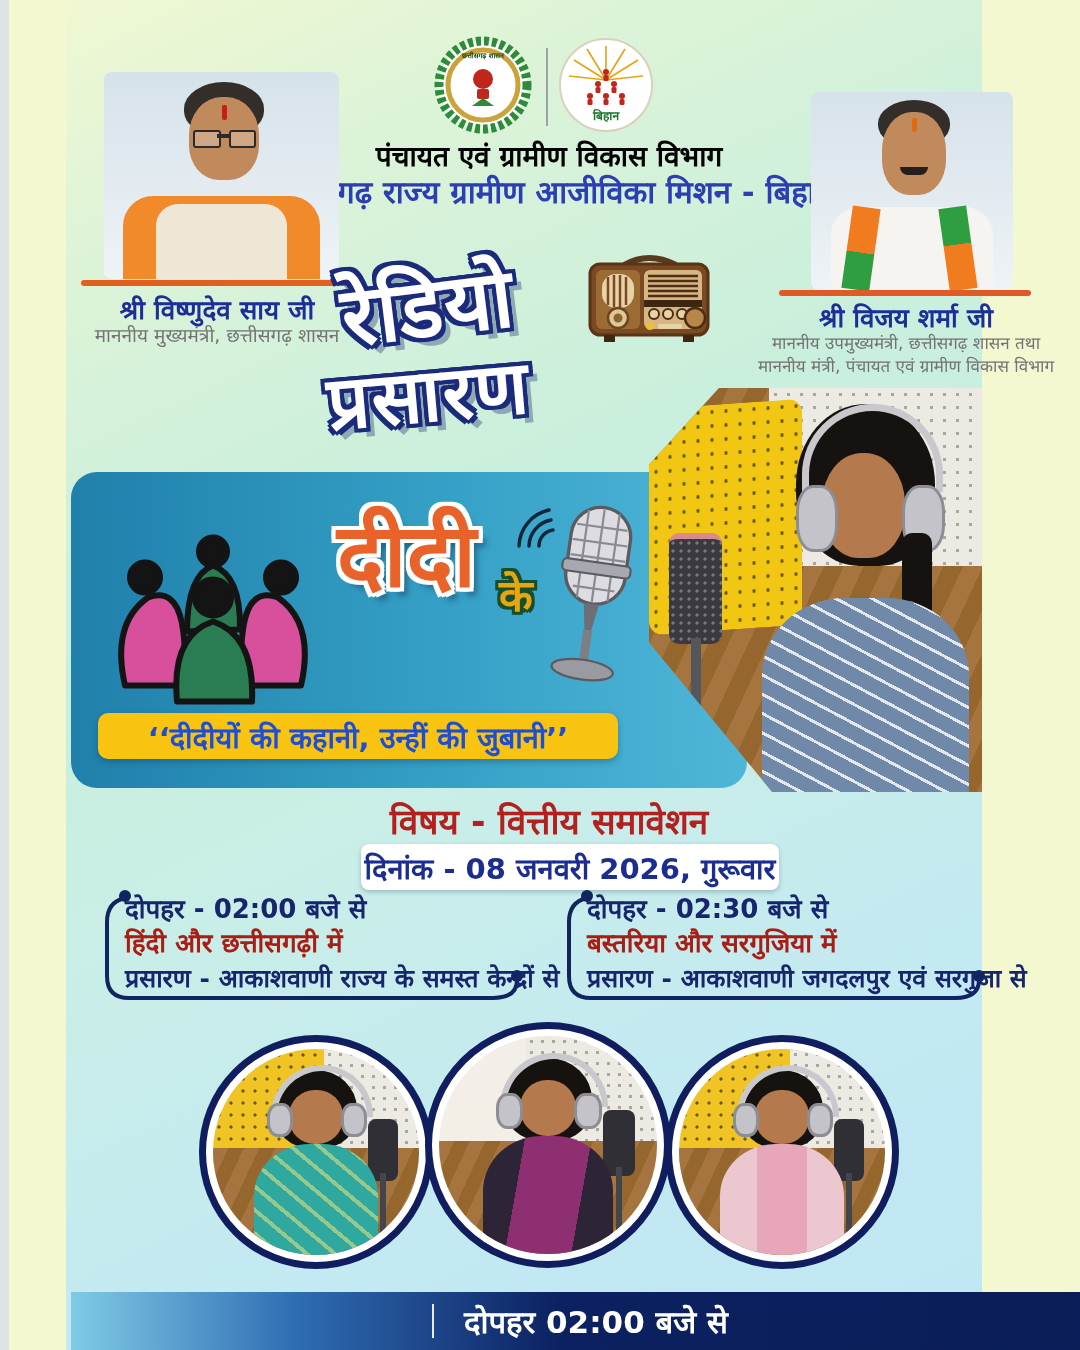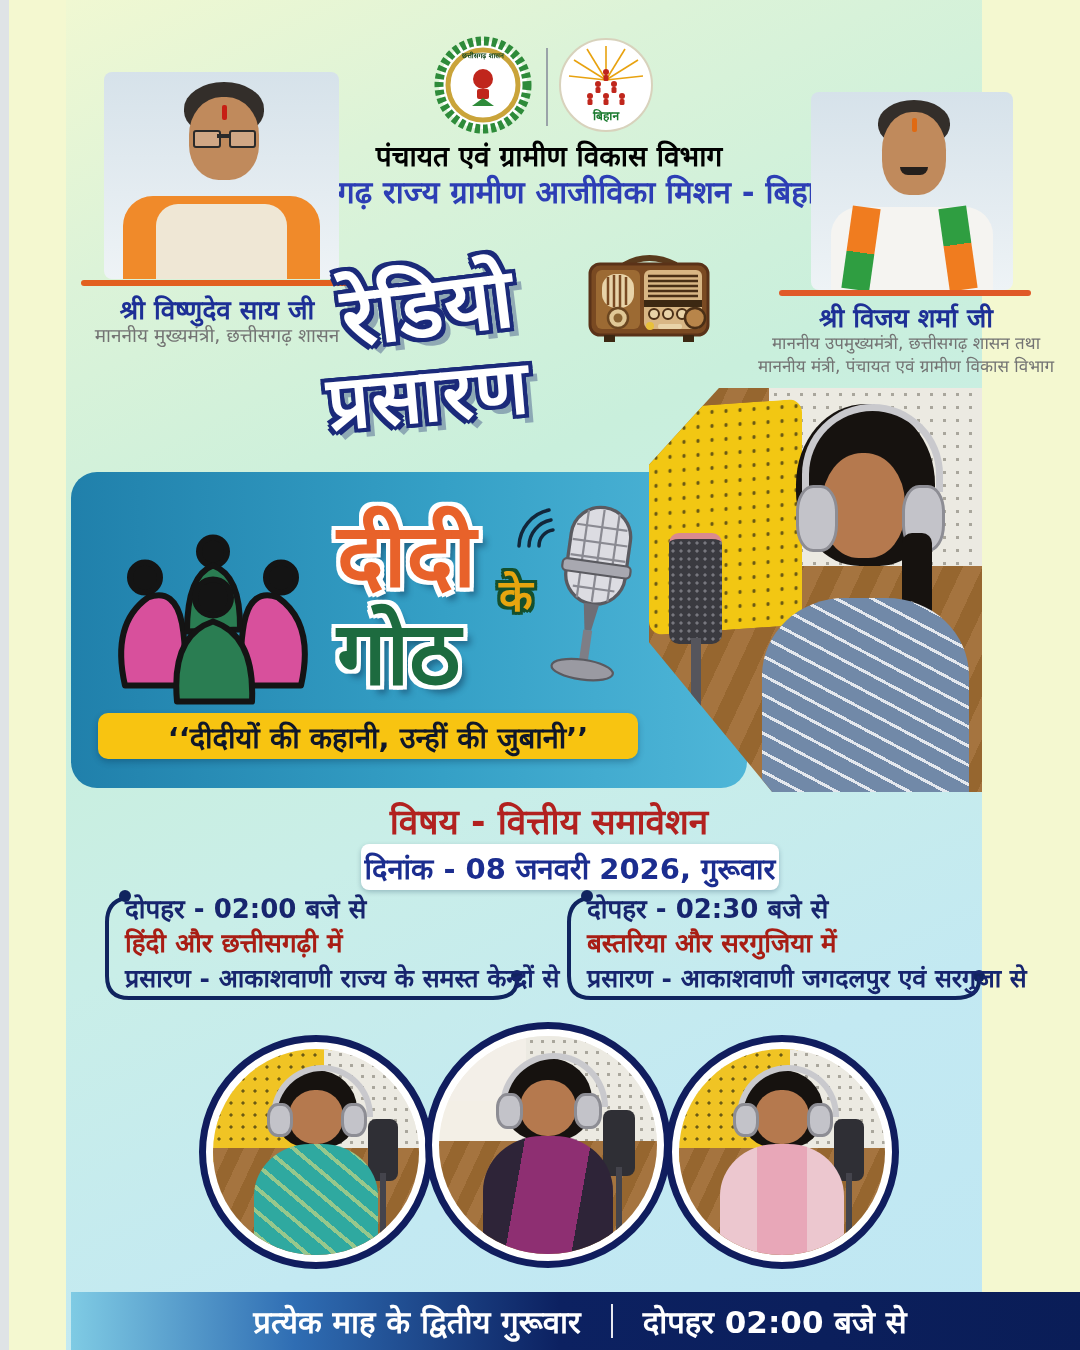--- a/index.html
+++ b/index.html
@@ -42,21 +42,21 @@
     text-shadow:-4px -4px 0 #fff,4px -4px 0 #fff,-4px 4px 0 #fff,4px 4px 0 #fff,
       -4px 0 0 #fff,4px 0 0 #fff,0 -4px 0 #fff,0 4px 0 #fff,7px 8px 6px rgba(10,40,70,.45);}
   .ke{position:absolute;left:428px;top:92px;font-size:44px;font-weight:800;color:#e7a50f;
     text-shadow:-3px -3px 0 #14502e,3px -3px 0 #14502e,-3px 3px 0 #14502e,3px 3px 0 #14502e,
       -3px 0 0 #14502e,3px 0 0 #14502e,0 -3px 0 #14502e,0 3px 0 #14502e;}
   .goth{position:absolute;left:266px;top:118px;font-size:88px;font-weight:800;color:#1d6b3f;
     text-shadow:-4px -4px 0 #fff,4px -4px 0 #fff,-4px 4px 0 #fff,4px 4px 0 #fff,
       -4px 0 0 #fff,4px 0 0 #fff,0 -4px 0 #fff,0 4px 0 #fff,7px 8px 6px rgba(10,40,70,.45);}
   .tagline-box{position:absolute;left:27px;top:241px;width:520px;height:46px;background:#f8c411;
     border-radius:10px;display:flex;align-items:center;justify-content:center;
-    font-size:29px;font-weight:800;color:#0f172a;box-shadow:0 3px 6px rgba(0,40,70,.3);padding-left:20px;}
+    font-size:29px;font-weight:800;color:#1d4ed8;box-shadow:0 3px 6px rgba(0,40,70,.3);}
   
   .topic{position:absolute;left:280px;top:797px;width:520px;text-align:center;
     font-size:35px;font-weight:800;color:#b2211f;}
   .datebox{position:absolute;left:352px;top:844px;width:418px;height:46px;background:#fff;
     border-radius:8px;display:flex;align-items:center;justify-content:center;
     font-size:29px;font-weight:800;color:#1b2d8f;box-shadow:0 2px 5px rgba(0,40,70,.25);}
   
   .slot{position:absolute;width:452px;height:128px;}
   .slot svg{position:absolute;left:0;top:0;}
   .slot .t{position:absolute;left:30px;font-weight:800;color:#17256e;font-size:26px;white-space:nowrap;}
@@ -238,21 +238,20 @@
           <path d="M208 182 Q222 120 185 94 Q158 84 151 120 Q144 160 155 182 Z" fill="#d8509c"></path>
           <circle cx="120" cy="48" r="14" fill="#141414"></circle>
           <path d="M94 128 Q94 72 120 62 Q148 72 147 126 Z" fill="#2a7d52"></path>
           <circle cx="120" cy="94" r="18" fill="#141414"></circle>
           <path d="M84 198 Q78 132 120 118 Q162 132 159 198 Z" fill="#2a7d52"></path>
         </g>
       </svg>
     </div>
     <div class="didi">दीदी</div>
     <div class="ke">के</div>
-    <div class="goth">गोठ</div>
     <div class="abs" style="left:438px;top:30px;">
       <svg width="60" height="60" viewBox="0 0 60 60">
         <g stroke="#12263a" stroke-width="3.5" fill="none" stroke-linecap="round">
           <path d="M40 8 A38 38 0 0 0 10 44"></path>
           <path d="M42 18 A27 27 0 0 0 20 44"></path>
           <path d="M44 28 A16 16 0 0 0 30 44"></path>
         </g>
       </svg>
     </div>
     <div class="abs" style="left:470px;top:28px;transform:rotate(8deg);">
@@ -363,17 +362,16 @@
       <div class="c-hair"></div>
       <div class="c-band"></div>
       <div class="c-face"></div>
       <div class="c-cupL"></div>
       <div class="c-cupR"></div>
       <div class="c-body body-pink"></div>
     </div>
   </div>
 
   <div class="footer">
-    <span class="f">प्रत्येक माह के द्वितीय गुरूवार</span>
     <span class="fdiv"></span>
     <span class="f">दोपहर 02:00 बजे से</span>
   </div>
 </div>
 
 </body></html>

